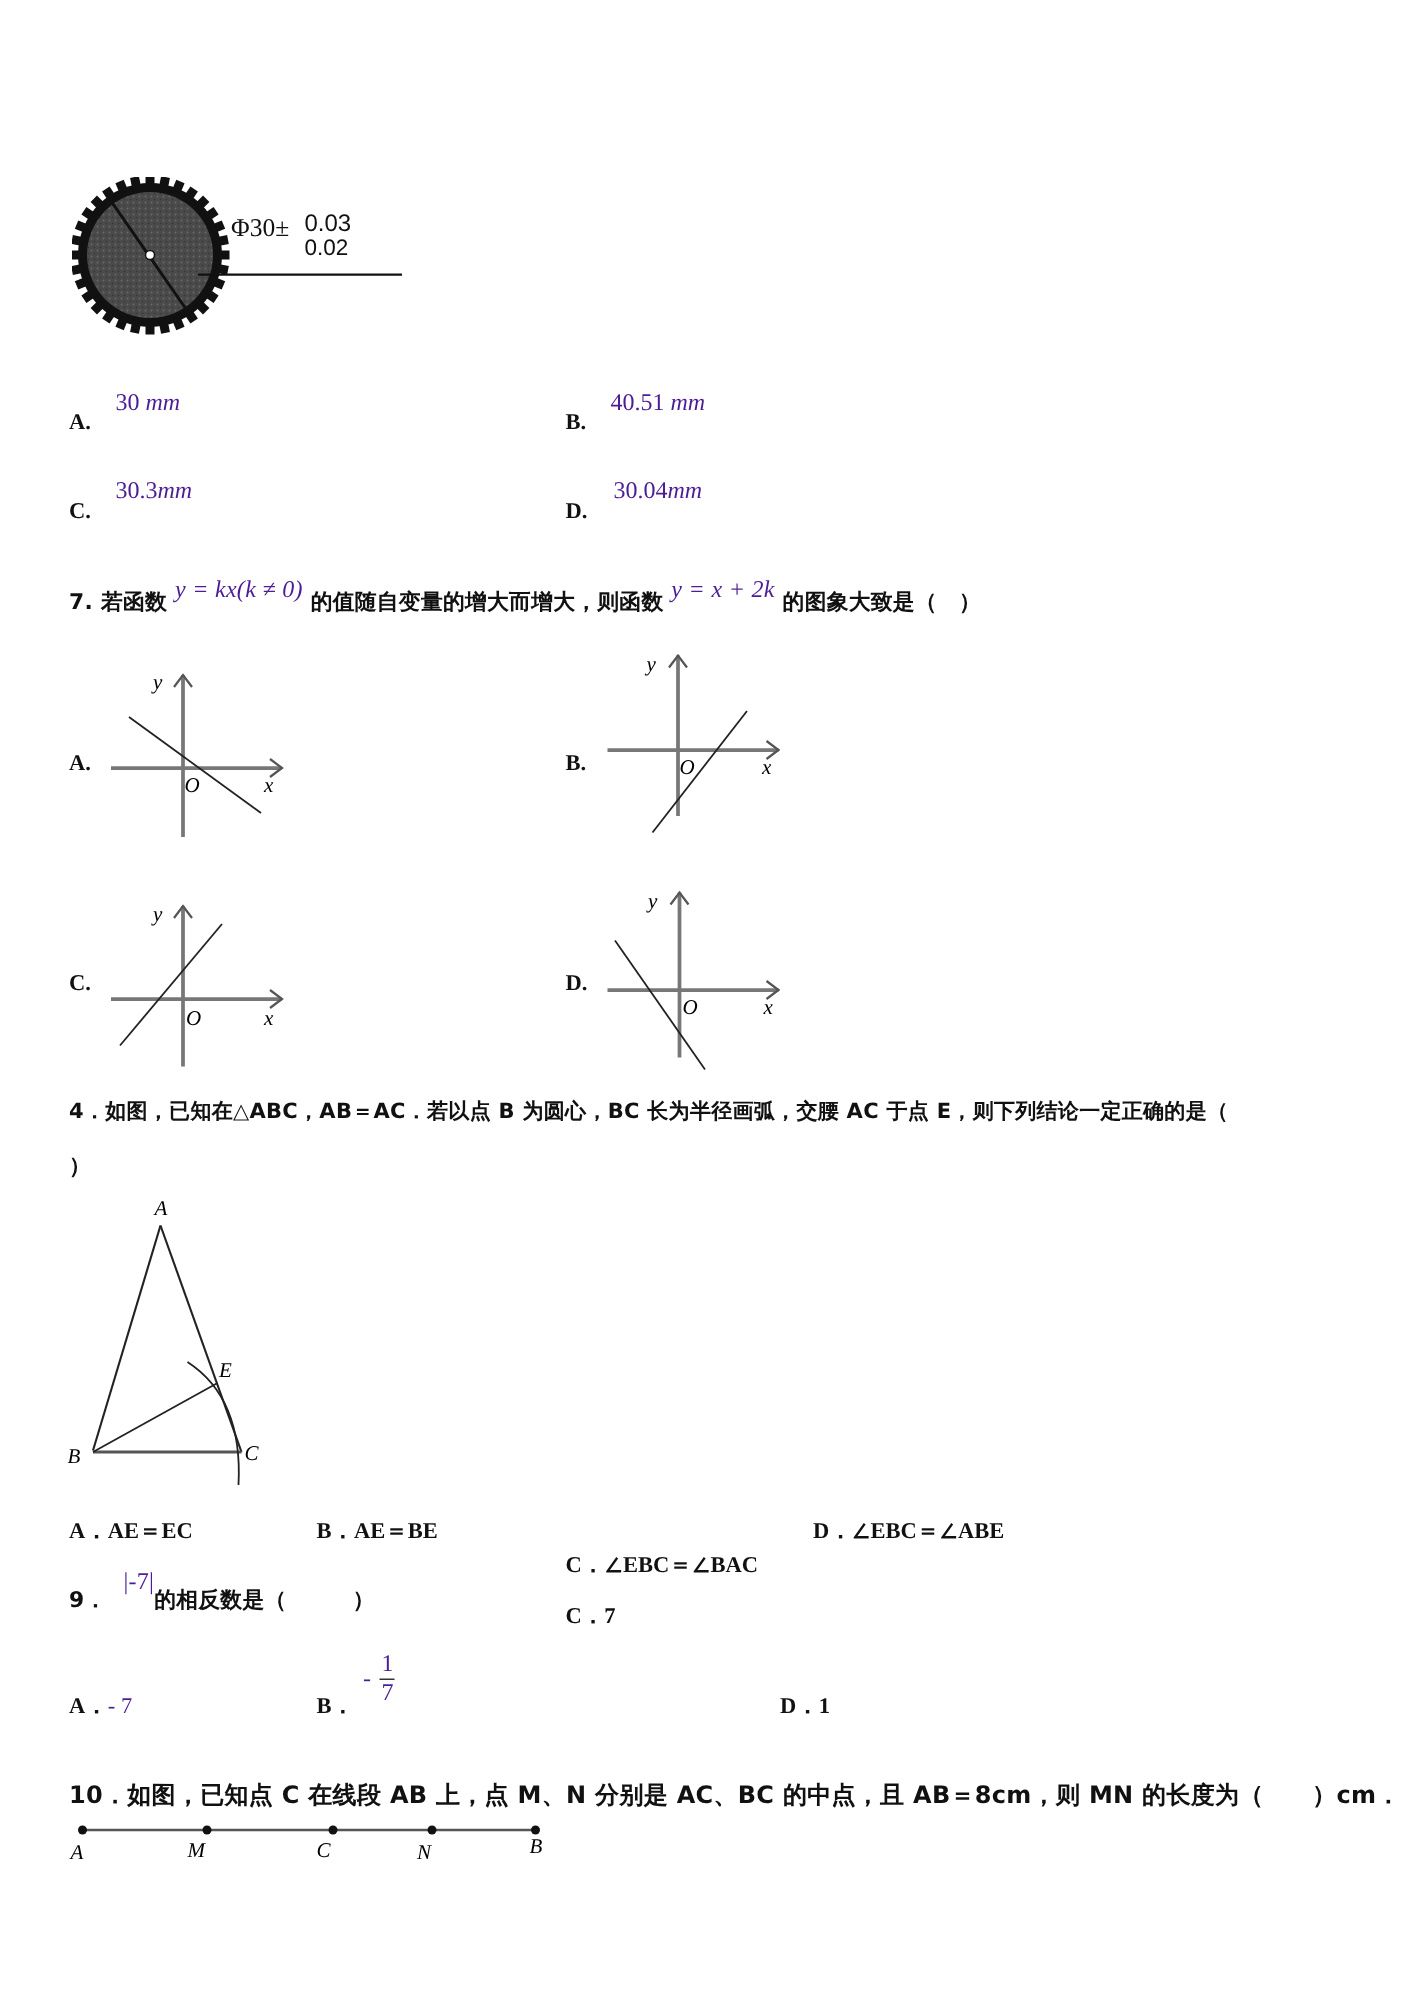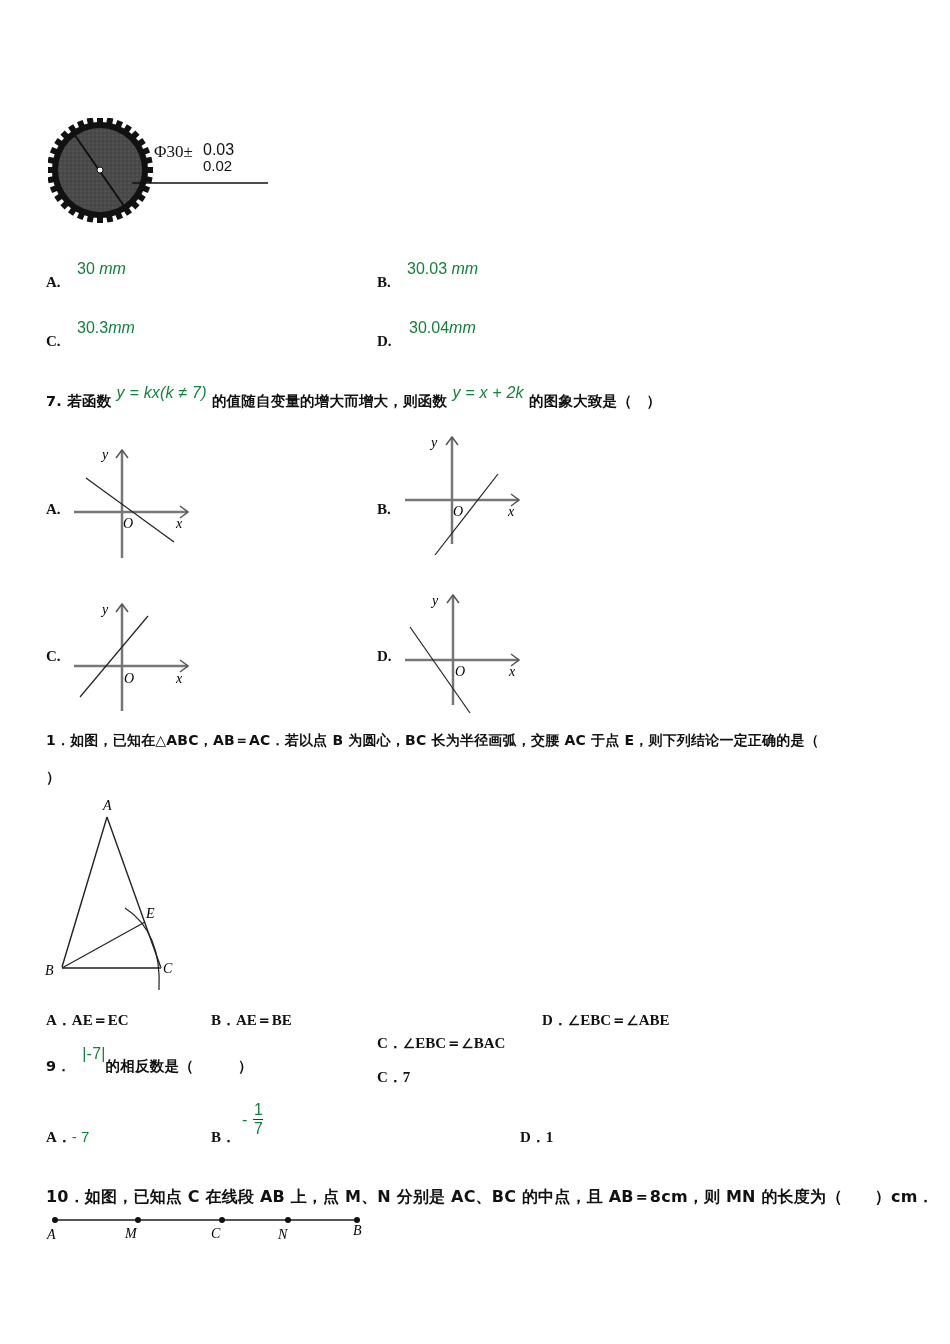--- a/index.html
+++ b/index.html
@@ -1,20 +1,20 @@
 <!DOCTYPE html>
 <html><head>
 <meta charset="utf-8">
 <style>
   html, body { margin: 0; padding: 0; background: #ffffff; }
   body { width: 950px; height: 1344px; position: relative; overflow: hidden;
          font-family: "DejaVu Serif", "Liberation Serif", serif; color: #111; }
   .abs { position: absolute; }
   .lbl { font-family: "Liberation Serif", serif; font-weight: bold; font-size: 15px; }
-  .math { font-family: Liberation Sans, sans-serif; font-size: 16px; color: #15803d; }
+  .math { font-family: Liberation Serif, serif; font-size: 16px; color: #4c1d95; }
   .math i { font-style: italic; }
   .q { font-family: "DejaVu Sans", sans-serif; font-weight: bold; font-size: 14.5px; letter-spacing: 0.2px; }
   .opt { font-family: "Liberation Serif", serif; font-weight: bold; font-size: 15px; }
   svg text { font-family: "Liberation Serif", serif; font-style: italic; }
 </style>
 </head>
 <body>
 
 <div class="abs" style="left:48px;top:118px;width:230px;height:110px;">
   <svg width="230" height="110" viewBox="0 0 230 110">
@@ -72,32 +72,32 @@
 <div class="abs" style="left:154px;top:142px;font-family:'Liberation Serif',serif;font-size:17px;">
   <span style="font-style:normal;">Φ30±</span>
 </div>
 <div class="abs" style="left:203px;top:142px;font-family:'Liberation Sans',sans-serif;font-size:16px;line-height:15px;">0.03</div>
 <div class="abs" style="left:203px;top:158px;font-family:'Liberation Sans',sans-serif;font-size:15px;line-height:15px;">0.02</div>
 
 <div class="abs lbl" style="left:46px;top:274px;">A.</div>
 <div class="abs math" style="left:77px;top:260px;"><span>30</span> <i>mm</i></div>
 
 <div class="abs lbl" style="left:377px;top:274px;">B.</div>
-<div class="abs math" style="left:407px;top:260px;"><span>30.03</span> <i>mm</i></div>
+<div class="abs math" style="left:407px;top:260px;"><span>40.51</span> <i>mm</i></div>
 
 <div class="abs lbl" style="left:46px;top:333px;">C.</div>
 <div class="abs math" style="left:77px;top:319px;"><span>30.3</span><i>mm</i></div>
 
 <div class="abs lbl" style="left:377px;top:333px;">D.</div>
 <div class="abs math" style="left:409px;top:319px;"><span>30.04</span><i>mm</i></div>
 
 <div class="abs q" style="left:46px;top:392px;white-space:nowrap;">
   <span>7.</span>
   <span>若函数</span>
-  <span class="math" style="font-weight:normal;font-style:italic;position:relative;top:-8px;">y = kx(k ≠ 7)</span>
+  <span class="math" style="font-weight:normal;font-style:italic;position:relative;top:-8px;">y = kx(k ≠ 0)</span>
   <span>的值随自变量的增大而增大，则函数</span>
   <span class="math" style="font-weight:normal;font-style:italic;position:relative;top:-8px;">y = x + 2k</span>
   <span>的图象大致是（　）</span>
 </div>
 
 <div class="abs lbl" style="left:46px;top:501px;">A.</div>
 <svg class="abs" style="left:72px;top:442px;" width="125" height="120">
   <line x1="2" y1="70" x2="116" y2="70" stroke="#777" stroke-width="2.5"></line>
   <polyline points="108,64 116,70 108,76" fill="none" stroke="#555" stroke-width="1.5"></polyline>
   <line x1="50" y1="116" x2="50" y2="8" stroke="#777" stroke-width="2.5"></line>
@@ -137,21 +137,21 @@
   <line x1="2" y1="70" x2="116" y2="70" stroke="#777" stroke-width="2.5"></line>
   <polyline points="108,64 116,70 108,76" fill="none" stroke="#555" stroke-width="1.5"></polyline>
   <line x1="50" y1="115" x2="50" y2="5" stroke="#777" stroke-width="2.5"></line>
   <polyline points="44,13 50,5 56,13" fill="none" stroke="#555" stroke-width="1.5"></polyline>
   <line x1="7" y1="37" x2="67" y2="123" stroke="#222" stroke-width="1.2"></line>
   <text x="29" y="15" font-size="14">y</text>
   <text x="52" y="86" font-size="14">O</text>
   <text x="106" y="86" font-size="14">x</text>
 </svg>
 
-<div class="abs q" style="left:46px;top:732px;white-space:nowrap;font-size:14px;">1．如图，已知在△ABC，AB＝AC．若以点 B 为圆心，BC 长为半径画弧，交腰 AC 于点 E，则下列结论一定正确的是（</div>
+<div class="abs q" style="left:46px;top:732px;white-space:nowrap;font-size:14px;">4．如图，已知在△ABC，AB＝AC．若以点 B 为圆心，BC 长为半径画弧，交腰 AC 于点 E，则下列结论一定正确的是（</div>
 <div class="abs q" style="left:46px;top:768px;">）</div>
 
 <svg class="abs" style="left:42px;top:792px;" width="150" height="205">
   <line x1="65" y1="25" x2="20" y2="175" stroke="#222" stroke-width="1.4"></line>
   <line x1="65" y1="25" x2="119" y2="176" stroke="#222" stroke-width="1.4"></line>
   <line x1="20" y1="176" x2="119" y2="176" stroke="#555" stroke-width="2"></line>
   <line x1="20" y1="176" x2="103" y2="130" stroke="#222" stroke-width="1.2"></line>
   <path d="M 83 116 Q 120 140 117 198" fill="none" stroke="#222" stroke-width="1.2"></path>
   <text x="61" y="18" font-size="14">A</text>
   <text x="3" y="183" font-size="14">B</text>

